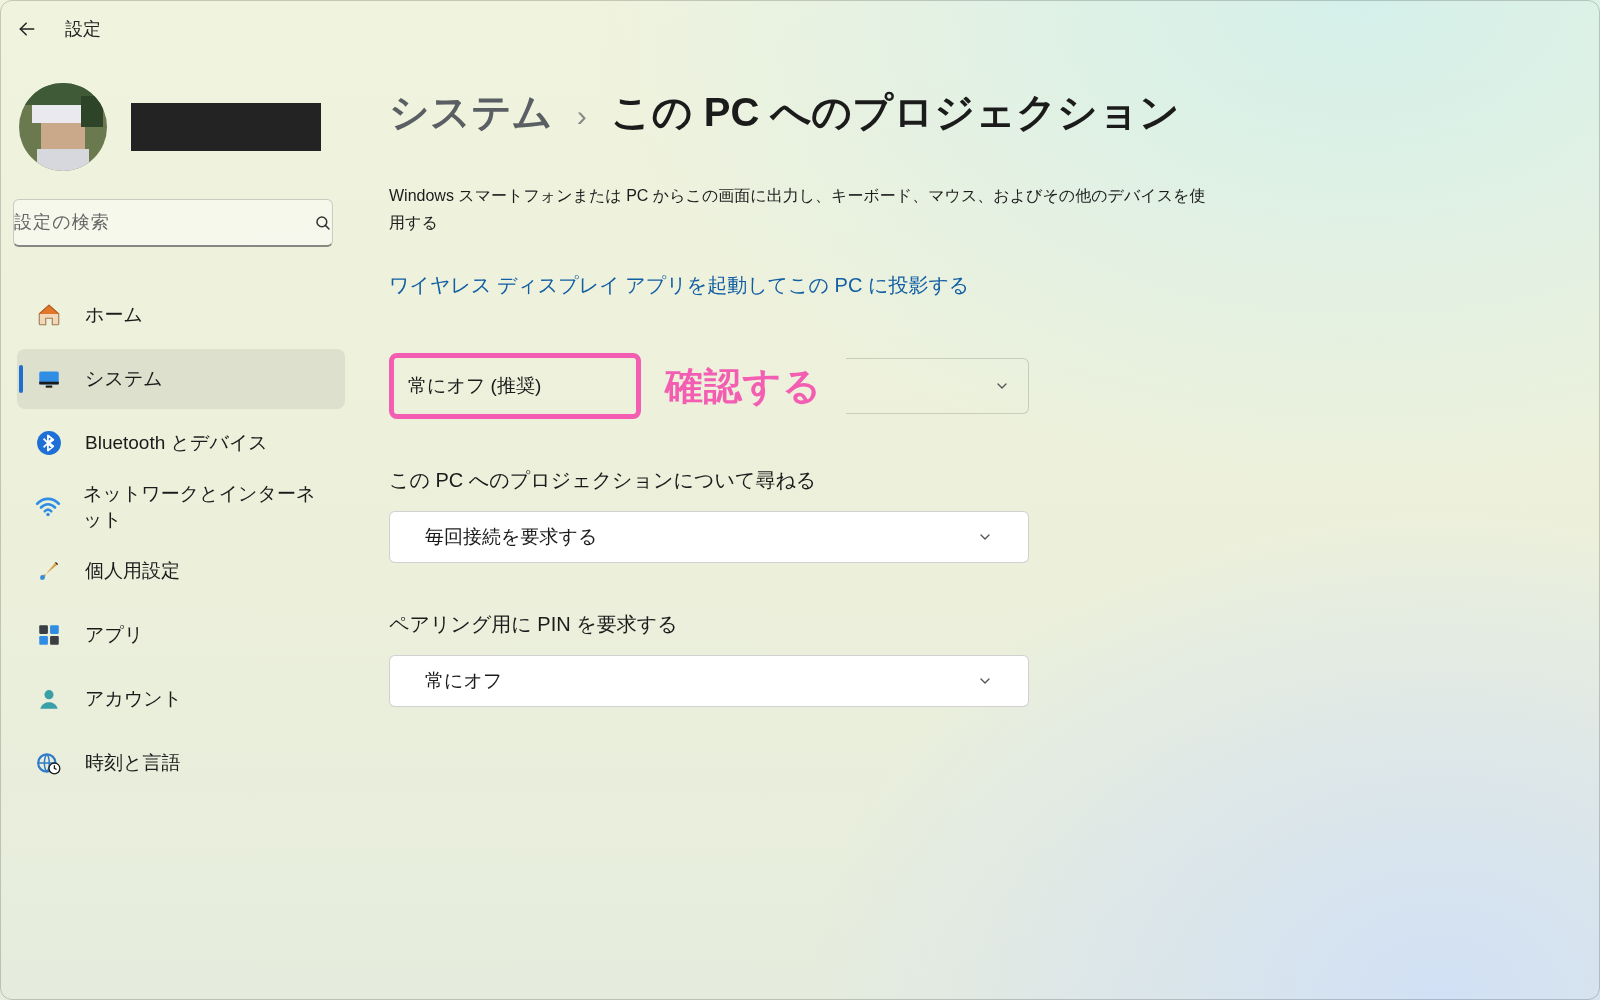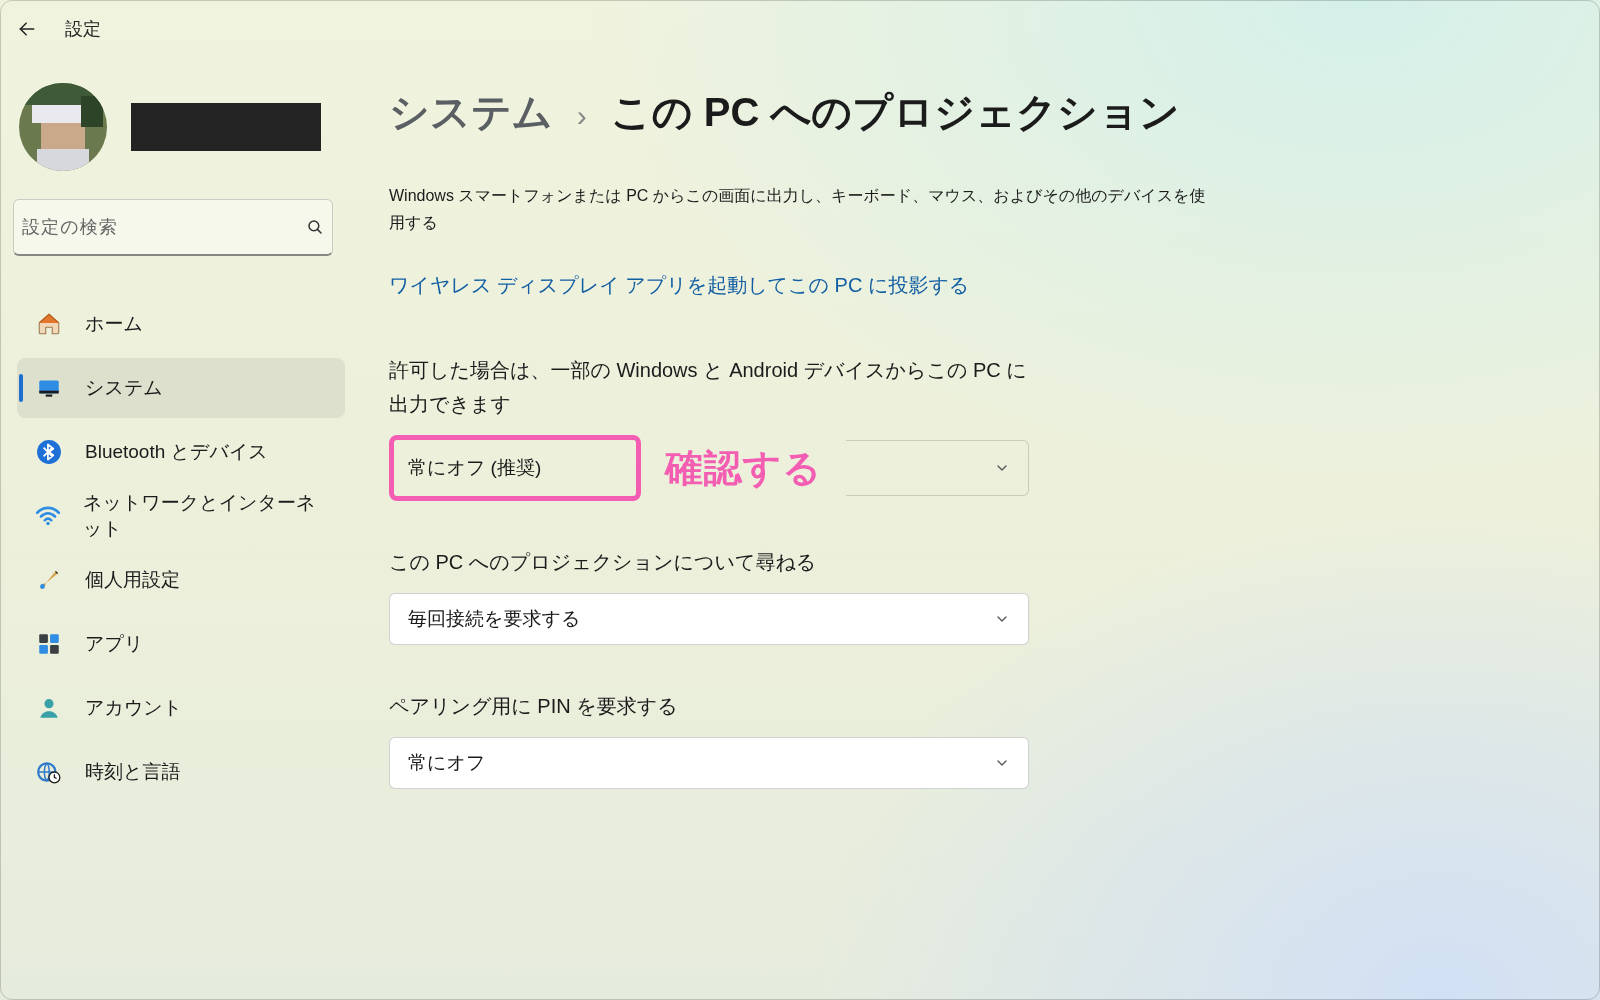--- a/index.html
+++ b/index.html
@@ -17,21 +17,21 @@
     .title { font-size: 18px; color: #222; }
 
     .body { flex: 1; display: flex; min-height: 0; }
     .sidebar { width: 352px; padding: 16px 0 0 12px; display: flex; flex-direction: column; gap: 8px; }
     .profile { display: flex; align-items: center; gap: 24px; height: 118px; padding: 12px 6px 22px; }
     .avatar { width: 88px; height: 88px; border-radius: 50%; overflow: hidden; }
     .avatar svg { width: 100%; height: 100%; display: block; }
     .name-block { width: 190px; height: 48px; background: #232323; }
 
     .search-wrap { padding: 0 20px 0 0; }
-    .search { display: flex; align-items: center; height: 57px; padding: 0 8px; border-radius: 6px; background: rgba(255,255,255,.45); border: 1px solid rgba(0,0,0,.18); border-bottom: 2px solid rgba(0,0,0,.45); gap: 40px; }
+    .search { display: flex; align-items: center; height: 48px; padding: 0 0; border-radius: 6px; background: rgba(255,255,255,.45); border: 1px solid rgba(0,0,0,.18); border-bottom: 2px solid rgba(0,0,0,.45); gap: 40px; }
     .search input { flex: 1; border: none; background: transparent; outline: none; font-size: 18px; color: #333; }
     .search input::placeholder { color: #666; letter-spacing: .06em; }
 
     .nav { margin-top: 30px; display: flex; flex-direction: column; gap: 4px; padding-right: 8px; }
     .nav-item { display: flex; align-items: center; gap: 22px; height: 60px; padding: 0 14px 0 18px; border-radius: 8px; margin-left: 4px; cursor: pointer; position: relative; }
     .nav-item.active { background: rgba(0,0,0,.07); }
     .nav-item.active::before { content: ""; position: absolute; left: 2px; top: 16px; bottom: 16px; width: 4px; border-radius: 2px; background: #1f6fd0; }
     .nav-item .nav-label { font-size: 19px; color: #1b1b1b; }
     .nav-icon { width: 28px; height: 28px; display: flex; align-items: center; justify-content: center; }
 
@@ -39,21 +39,21 @@
     .breadcrumb { display: flex; align-items: baseline; gap: 24px; flex-wrap: wrap; margin-bottom: 42px; }
     .breadcrumb .bc-root { font-size: 40px; font-weight: 600; color: #5a5f63; cursor: pointer; }
     .breadcrumb .bc-sep { font-size: 30px; color: #888; }
     .breadcrumb .bc-page { font-size: 40px; font-weight: 700; color: #1b1b1b; }
 
     .description { font-size: 16px; line-height: 1.7; color: #1b1b1b; max-width: 830px; margin-bottom: 36px; }
     .link { color: #115ea3; font-size: 20px; cursor: pointer; display: inline-block; margin-bottom: 54px; }
 
     .setting-group { max-width: 640px; margin-bottom: 44px; }
     .setting-label { font-size: 20px; line-height: 1.7; color: #1b1b1b; margin-bottom: 14px; }
-    .combo { height: 52px; background: #fff; border: 1px solid rgba(0,0,0,.18); border-radius: 6px; display: flex; align-items: center; justify-content: space-between; padding: 0 18px; cursor: pointer; }
+    .combo { height: 52px; background: #fff; border: 1px solid rgba(0,0,0,.18); border-radius: 6px; display: flex; align-items: center; justify-content: space-between; padding: 0 35px; cursor: pointer; }
     .combo .combo-value { font-size: 19px; color: #1b1b1b; }
 
     .combo-row { display: flex; align-items: center; gap: 24px; }
     .highlight-box { border: 5px solid #f35db2; border-radius: 8px; padding: 4px 4px 4px 4px; width: 252px; }
     .highlight-box .combo { border: none; border-radius: 12px; height: 48px; padding: 0 6px 0 10px; background: transparent; }
     .rest-combo { flex: 1; height: 56px; background: transparent; border: 1px solid rgba(0,0,0,.15); border-left: none; border-top-left-radius: 0; border-bottom-left-radius: 0; border-top-right-radius: 6px; border-bottom-right-radius: 6px; display: flex; align-items: center; justify-content: flex-end; padding: 0 18px; }
     .annotation-text { font-size: 38px; font-weight: 700; color: #f35db2; letter-spacing: .02em; }
 
     .chev { color: #555; }
 
@@ -189,21 +189,20 @@
         <span class="bc-root">システム</span>
         <span class="bc-sep">›</span>
         <span class="bc-page">この PC へのプロジェクション</span>
       </div>
 
       <p class="description">Windows スマートフォンまたは PC からこの画面に出力し、キーボード、マウス、およびその他のデバイスを使用する</p>
 
       <a class="link">ワイヤレス ディスプレイ アプリを起動してこの PC に投影する</a>
 
       <div class="setting-group">
-        <div class="setting-label">許可した場合は、一部の Windows と Android デバイスからこの PC に出力できます</div>
         <div class="combo-row">
           <div class="highlight-box">
             <div class="combo">
               <span class="combo-value">常にオフ (推奨)</span>
             </div>
           </div>
           <span class="annotation-text">確認する</span>
           <div class="rest-combo">
             <svg class="chev" width="16" height="16" viewBox="0 0 24 24" fill="none" stroke="currentColor" stroke-width="2" stroke-linecap="round" stroke-linejoin="round">
                 <polyline points="6 9 12 15 18 9"></polyline>

